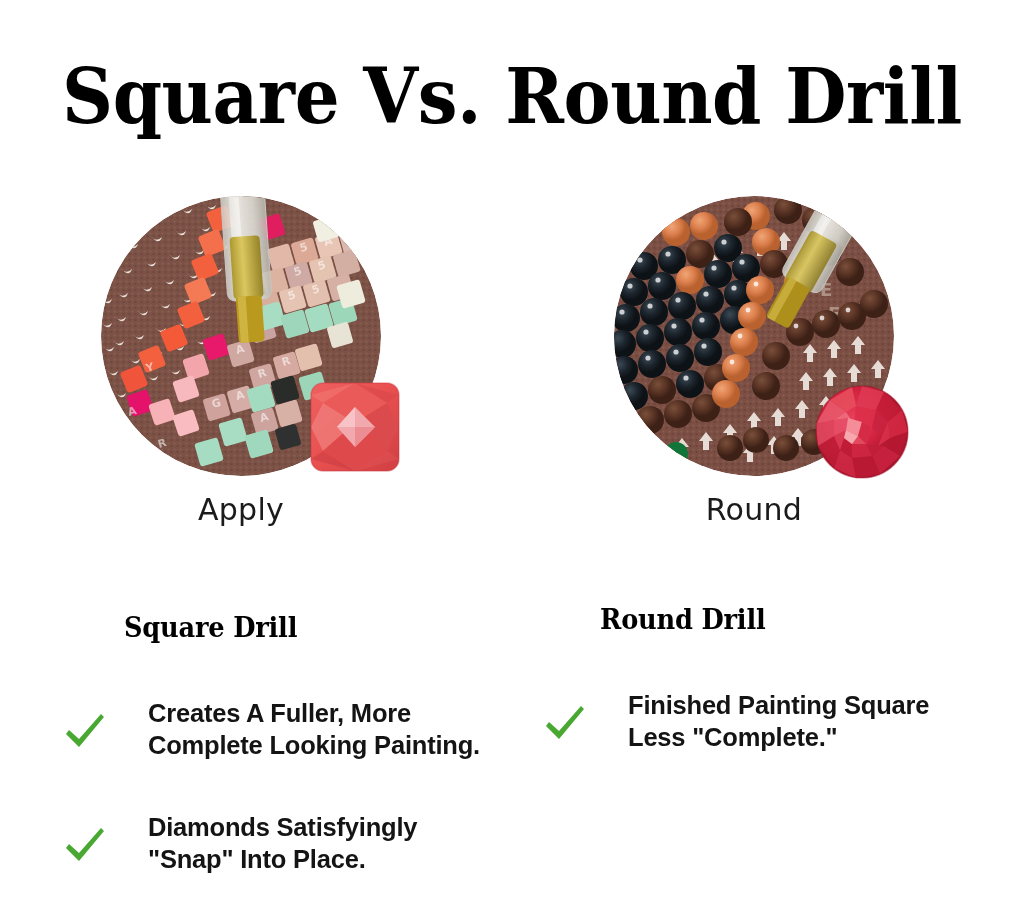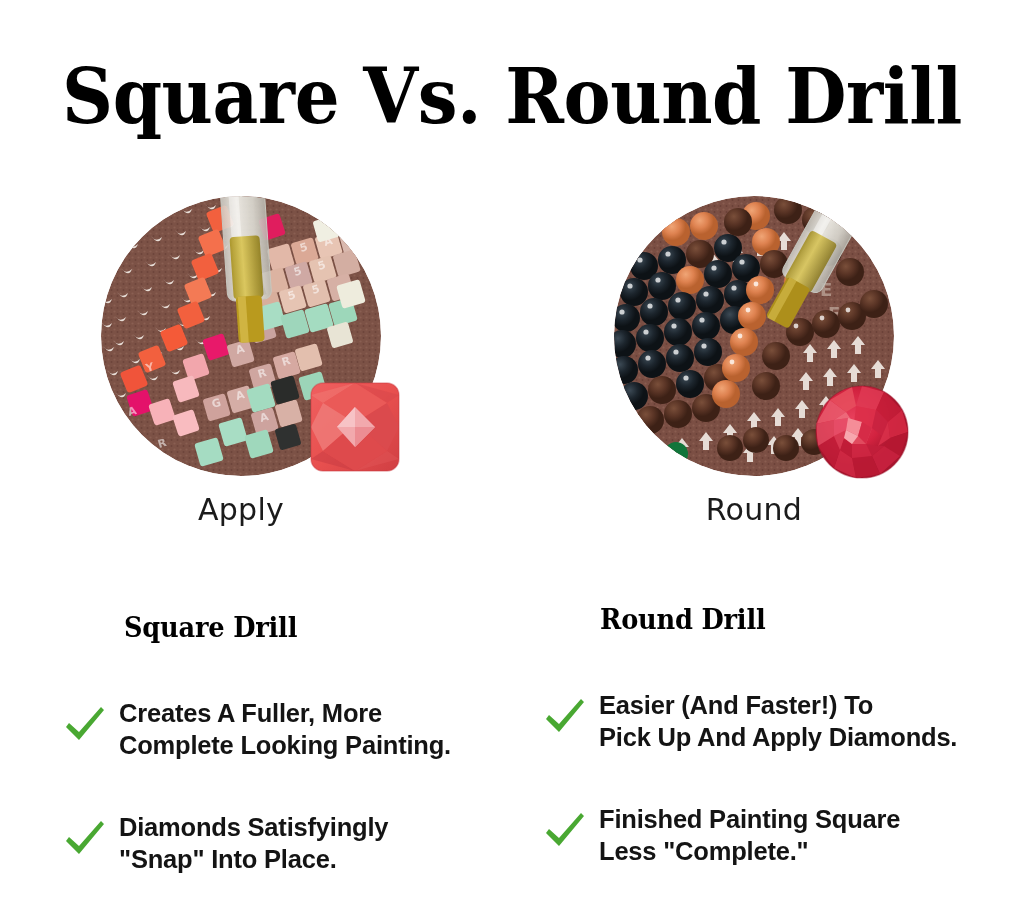--- a/index.html
+++ b/index.html
@@ -80,22 +80,23 @@
     transform:scaleX(0.95);
     transform-origin:left center;
     white-space:nowrap;
   }
   .col.left .col-head{margin-left:62px;}
   .col.right .col-head{margin-left:58px;}
 
   .bullets{margin-top:54px;}
   .bullet{
     display:flex;
-    align-items:flex-start;
+    align-items:center;
     margin-bottom:50px;
+    gap:29px;
   }
   .check{
     flex:0 0 auto;
     width:46px;height:46px;
     margin-right:11px;
     margin-top:4px;
   }
   .bullet-text{
     font-family:"Liberation Sans","DejaVu Sans",sans-serif;
     font-weight:700;
@@ -598,29 +599,20 @@
 "Snap" Into Place.</span>
       </div>
 
     </div>
   </div>
 
   <div class="col right">
     <div class="col-head">Round Drill</div>
     <div class="bullets">
 
-      <div class="bullet">
-        <span class="check">
-          <svg width="46" height="46" viewBox="0 0 46 46">
-            <path d="M4 26 L7 22 L17 31 L39 6 L42 9 L17 39 Z" fill="#49a832"></path>
-          </svg>
-        </span>
-        <span class="bullet-text">Easier (And Faster!) To
-Pick Up And Apply Diamonds.</span>
-      </div>
 
       <div class="bullet">
         <span class="check">
           <svg width="46" height="46" viewBox="0 0 46 46">
             <path d="M4 26 L7 22 L17 31 L39 6 L42 9 L17 39 Z" fill="#49a832"></path>
           </svg>
         </span>
         <span class="bullet-text">Finished Painting Square
 Less "Complete."</span>
       </div>

